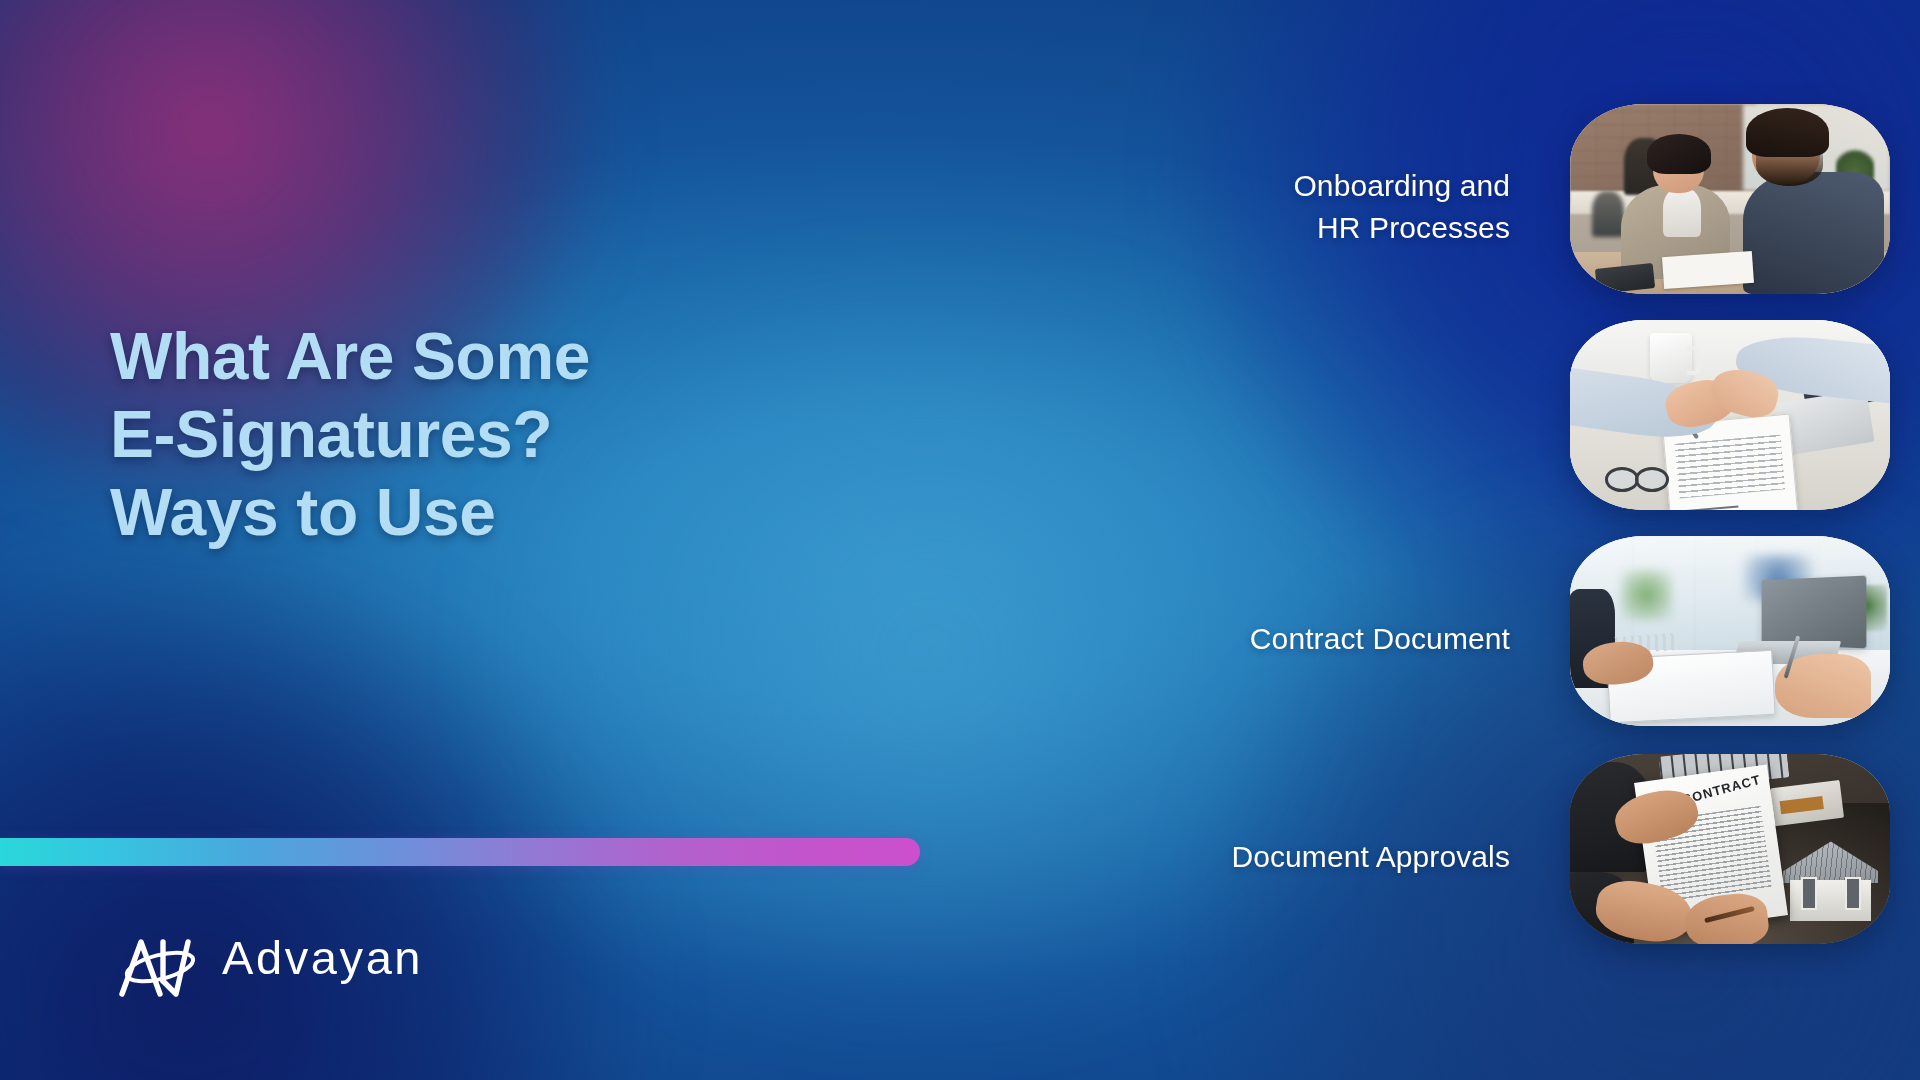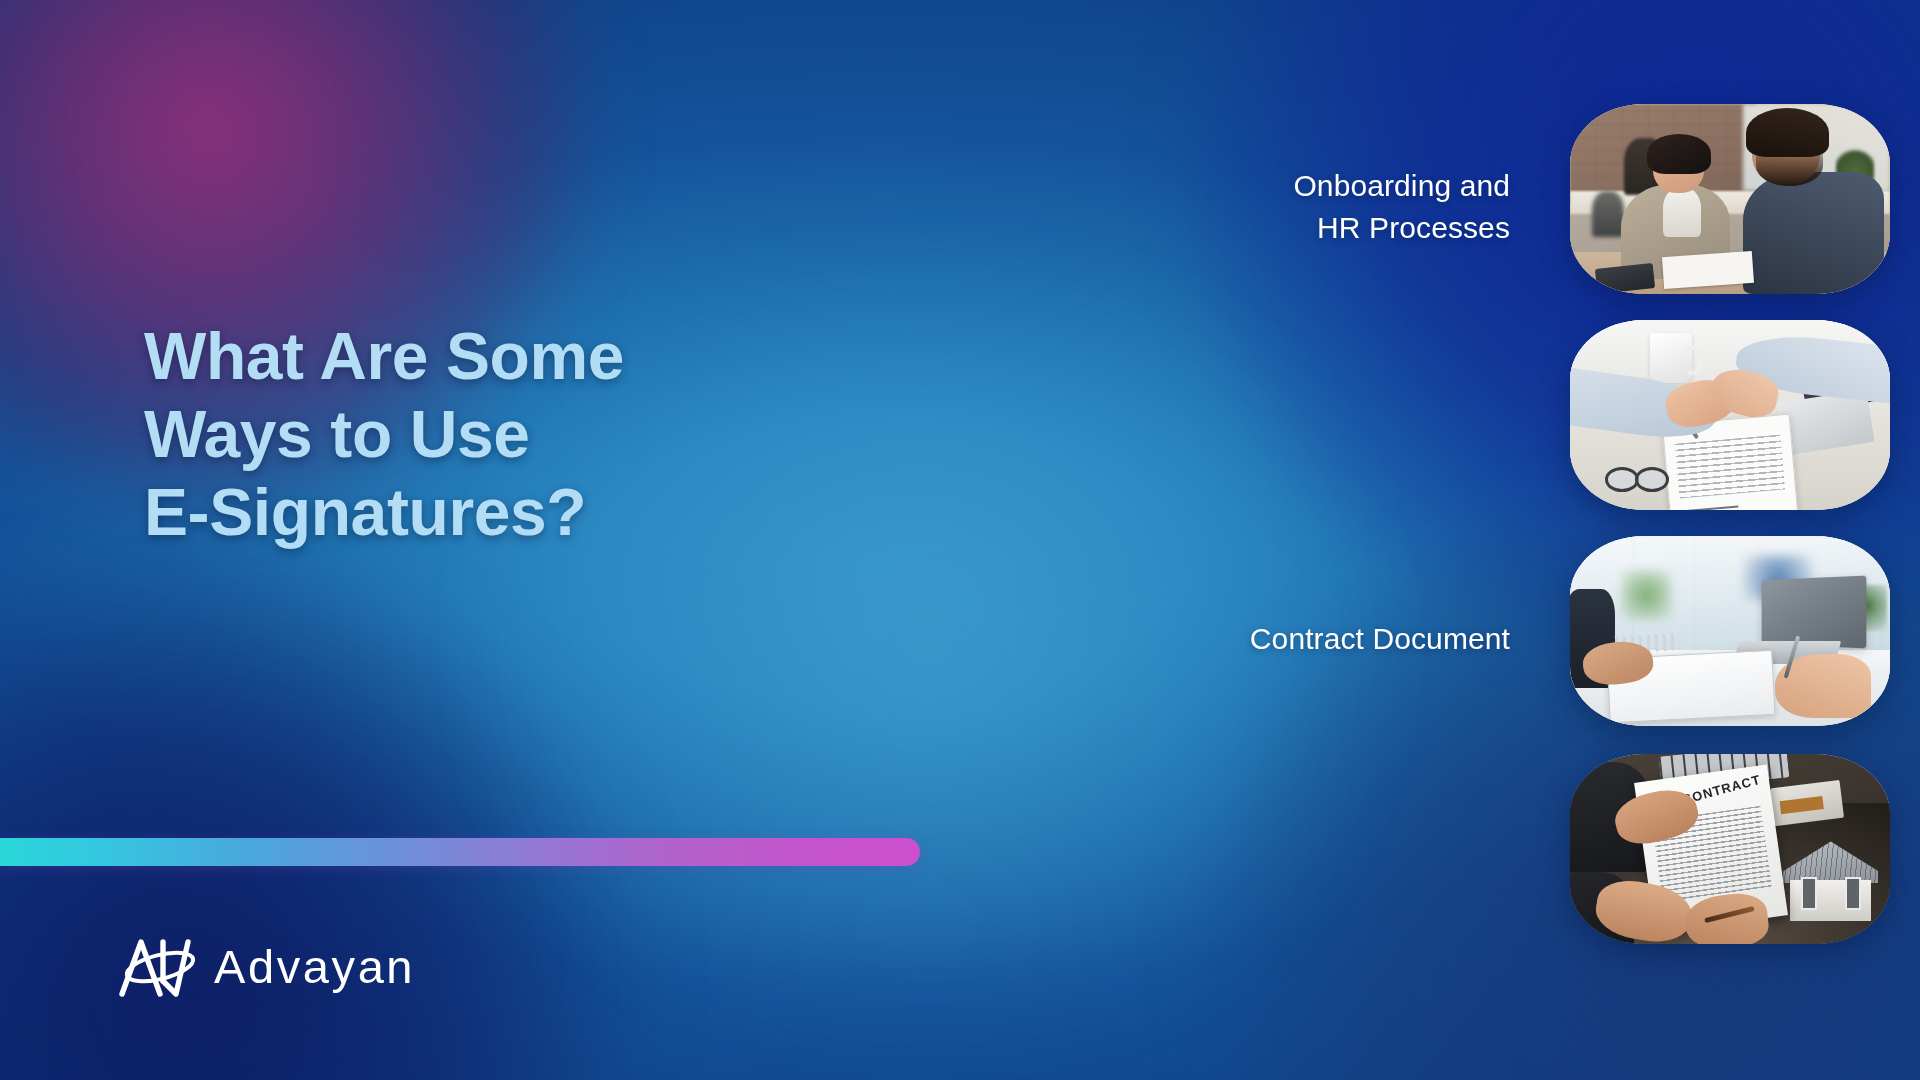--- a/index.html
+++ b/index.html
@@ -72,21 +72,20 @@
   .headline {
     position:absolute;
     left:110px; top:318px;
     width:700px;
     font-size:66px;
     font-weight:800;
     line-height:1.18;
     letter-spacing:-0.4px;
     color:#b3dcf5;
     text-shadow:0 3px 10px rgba(3,18,52,0.42);
-    margin-left:34px;
   }
   .headline .hl-line { display:block; white-space:nowrap; }
 
   
   .accent-bar {
     position:absolute;
     left:0; top:838px;
     width:920px; height:28px;
     border-radius:0 16px 16px 0;
     background:linear-gradient(90deg,
@@ -98,21 +97,21 @@
       #b063cd 72%,
       #c255cb 86%,
       #cc4fce 100%);
     box-shadow:0 2px 14px rgba(120,60,190,0.28);
   }
 
   
   .logo {
     position:absolute;
     left:116px; top:934px;
-    display:flex; align-items:center; gap:6px;
+    display:flex; gap:14px;
   }
   .logo-mark { width:92px; height:64px; flex:0 0 auto; display:block; }
   .logo-word {
     color:#ffffff;
     font-size:47px;
     font-weight:400;
     letter-spacing:2.6px;
     line-height:1;
     white-space:nowrap;
   }
@@ -502,22 +501,22 @@
 
   <div class="bg-base"></div>
   <div class="bg-glow-purple"></div>
   <div class="bg-glow-deep"></div>
   <div class="bg-glow-navy-tr"></div>
   <div class="bg-glow-navy-br"></div>
   <div class="bg-glow-cyan"></div>
 
   <h1 class="headline">
     <span class="hl-line">What Are Some</span>
+    <span class="hl-line">E-Signatures?</span>
     <span class="hl-line">Ways to Use</span>
-    <span class="hl-line">E-Signatures?</span>
   </h1>
 
   <div class="accent-bar"></div>
 
   <div class="logo">
     <svg class="logo-mark" viewBox="0 0 92 64" aria-hidden="true">
       <g fill="none" stroke="#ffffff" stroke-width="5.4" stroke-linecap="round" stroke-linejoin="round">
         <path d="M6 60 L25 8 L44 60"></path>
         <path d="M47 8 L47 47"></path>
         <path d="M47 47 L60 60 L72 8"></path>
@@ -592,20 +591,21 @@
           <div class="notebook"></div>
           <div class="spiral"></div>
           <div class="handL3"></div>
           <div class="handR3"></div>
           <div class="pen3"></div>
         </div>
       </div>
     </div>
 
     <div class="use-row r4">
+      <div class="use-label">Document Approvals</div>
       <div class="use-card">
         <div class="photo p4">
           <div class="tabletop"></div>
           <div class="keyboard"></div>
           <div class="folder"></div>
           <div class="house">
             <div class="roof"></div>
             <div class="walls"></div>
             <div class="win1"></div>
             <div class="win2"></div>

